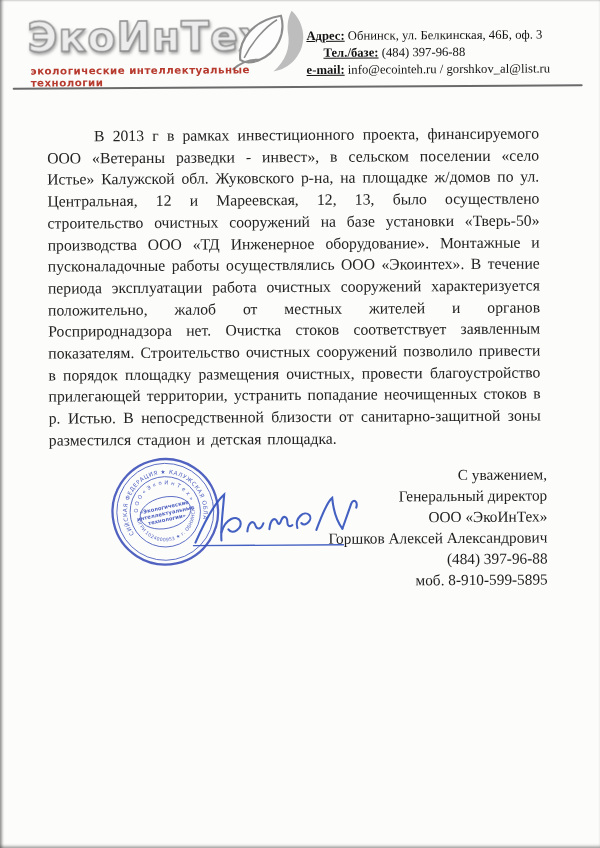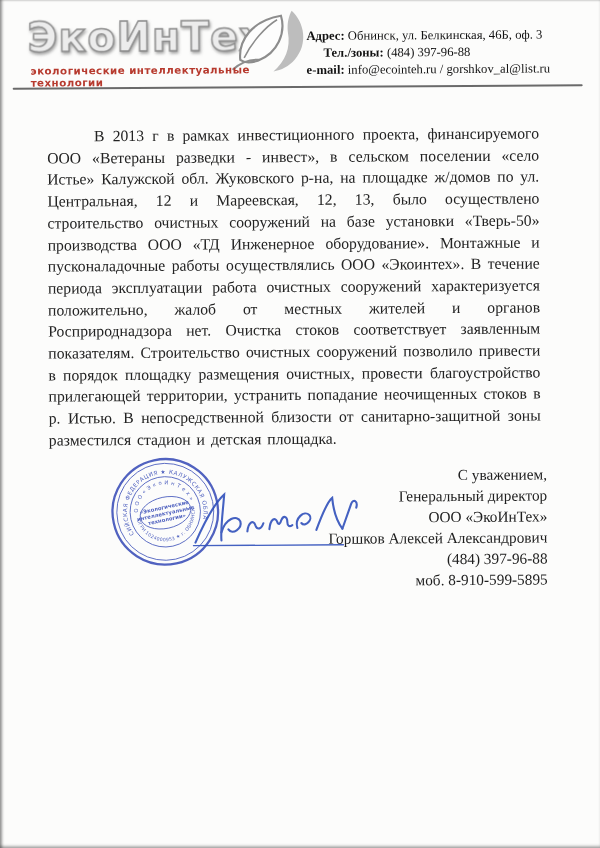--- a/index.html
+++ b/index.html
@@ -26,21 +26,21 @@
   .logo-subtitle{
     position:absolute;left:33px;top:63px;width:270px;
     font-family:"DejaVu Sans", sans-serif;
     font-size:10.3px;font-weight:bold;letter-spacing:.45px;
     color:#b73a2e;
   }
   .contact{
     position:absolute;left:309px;top:28px;width:282px;
     font-size:12.7px;line-height:17px;color:#121212;
   }
-  .contact .lbl{font-weight:bold;}
+  .contact .lbl{font-weight:bold;text-decoration:underline;}
   .contact .ind{padding-left:17px;}
   .rule{
     position:absolute;left:15px;top:86px;width:570px;height:2px;
     background:#6a6a6a;border-radius:1px;
   }
 
   
   .letter-body{
     position:absolute;left:49px;top:124px;width:492px;
     font-size:15.7px;line-height:21.7px;color:#232323;
@@ -74,21 +74,21 @@
     </svg>
 
     <div class="logo-subtitle">экологические интеллектуальные технологии</div>
 
     <div class="contact">
       <div>
         <span class="lbl">Адрес:</span>
         <span>Обнинск, ул. Белкинская, 46Б, оф. 3</span>
       </div>
       <div class="ind">
-        <span class="lbl">Тел./зоны:</span>
+        <span class="lbl">Тел./базе:</span>
         <span>(484) 397-96-88</span>
       </div>
       <div>
         <span class="lbl">e-mail:</span>
         <span>info@ecointeh.ru / gorshkov_al@list.ru</span>
       </div>
     </div>
 
     <div class="rule"></div>
 

